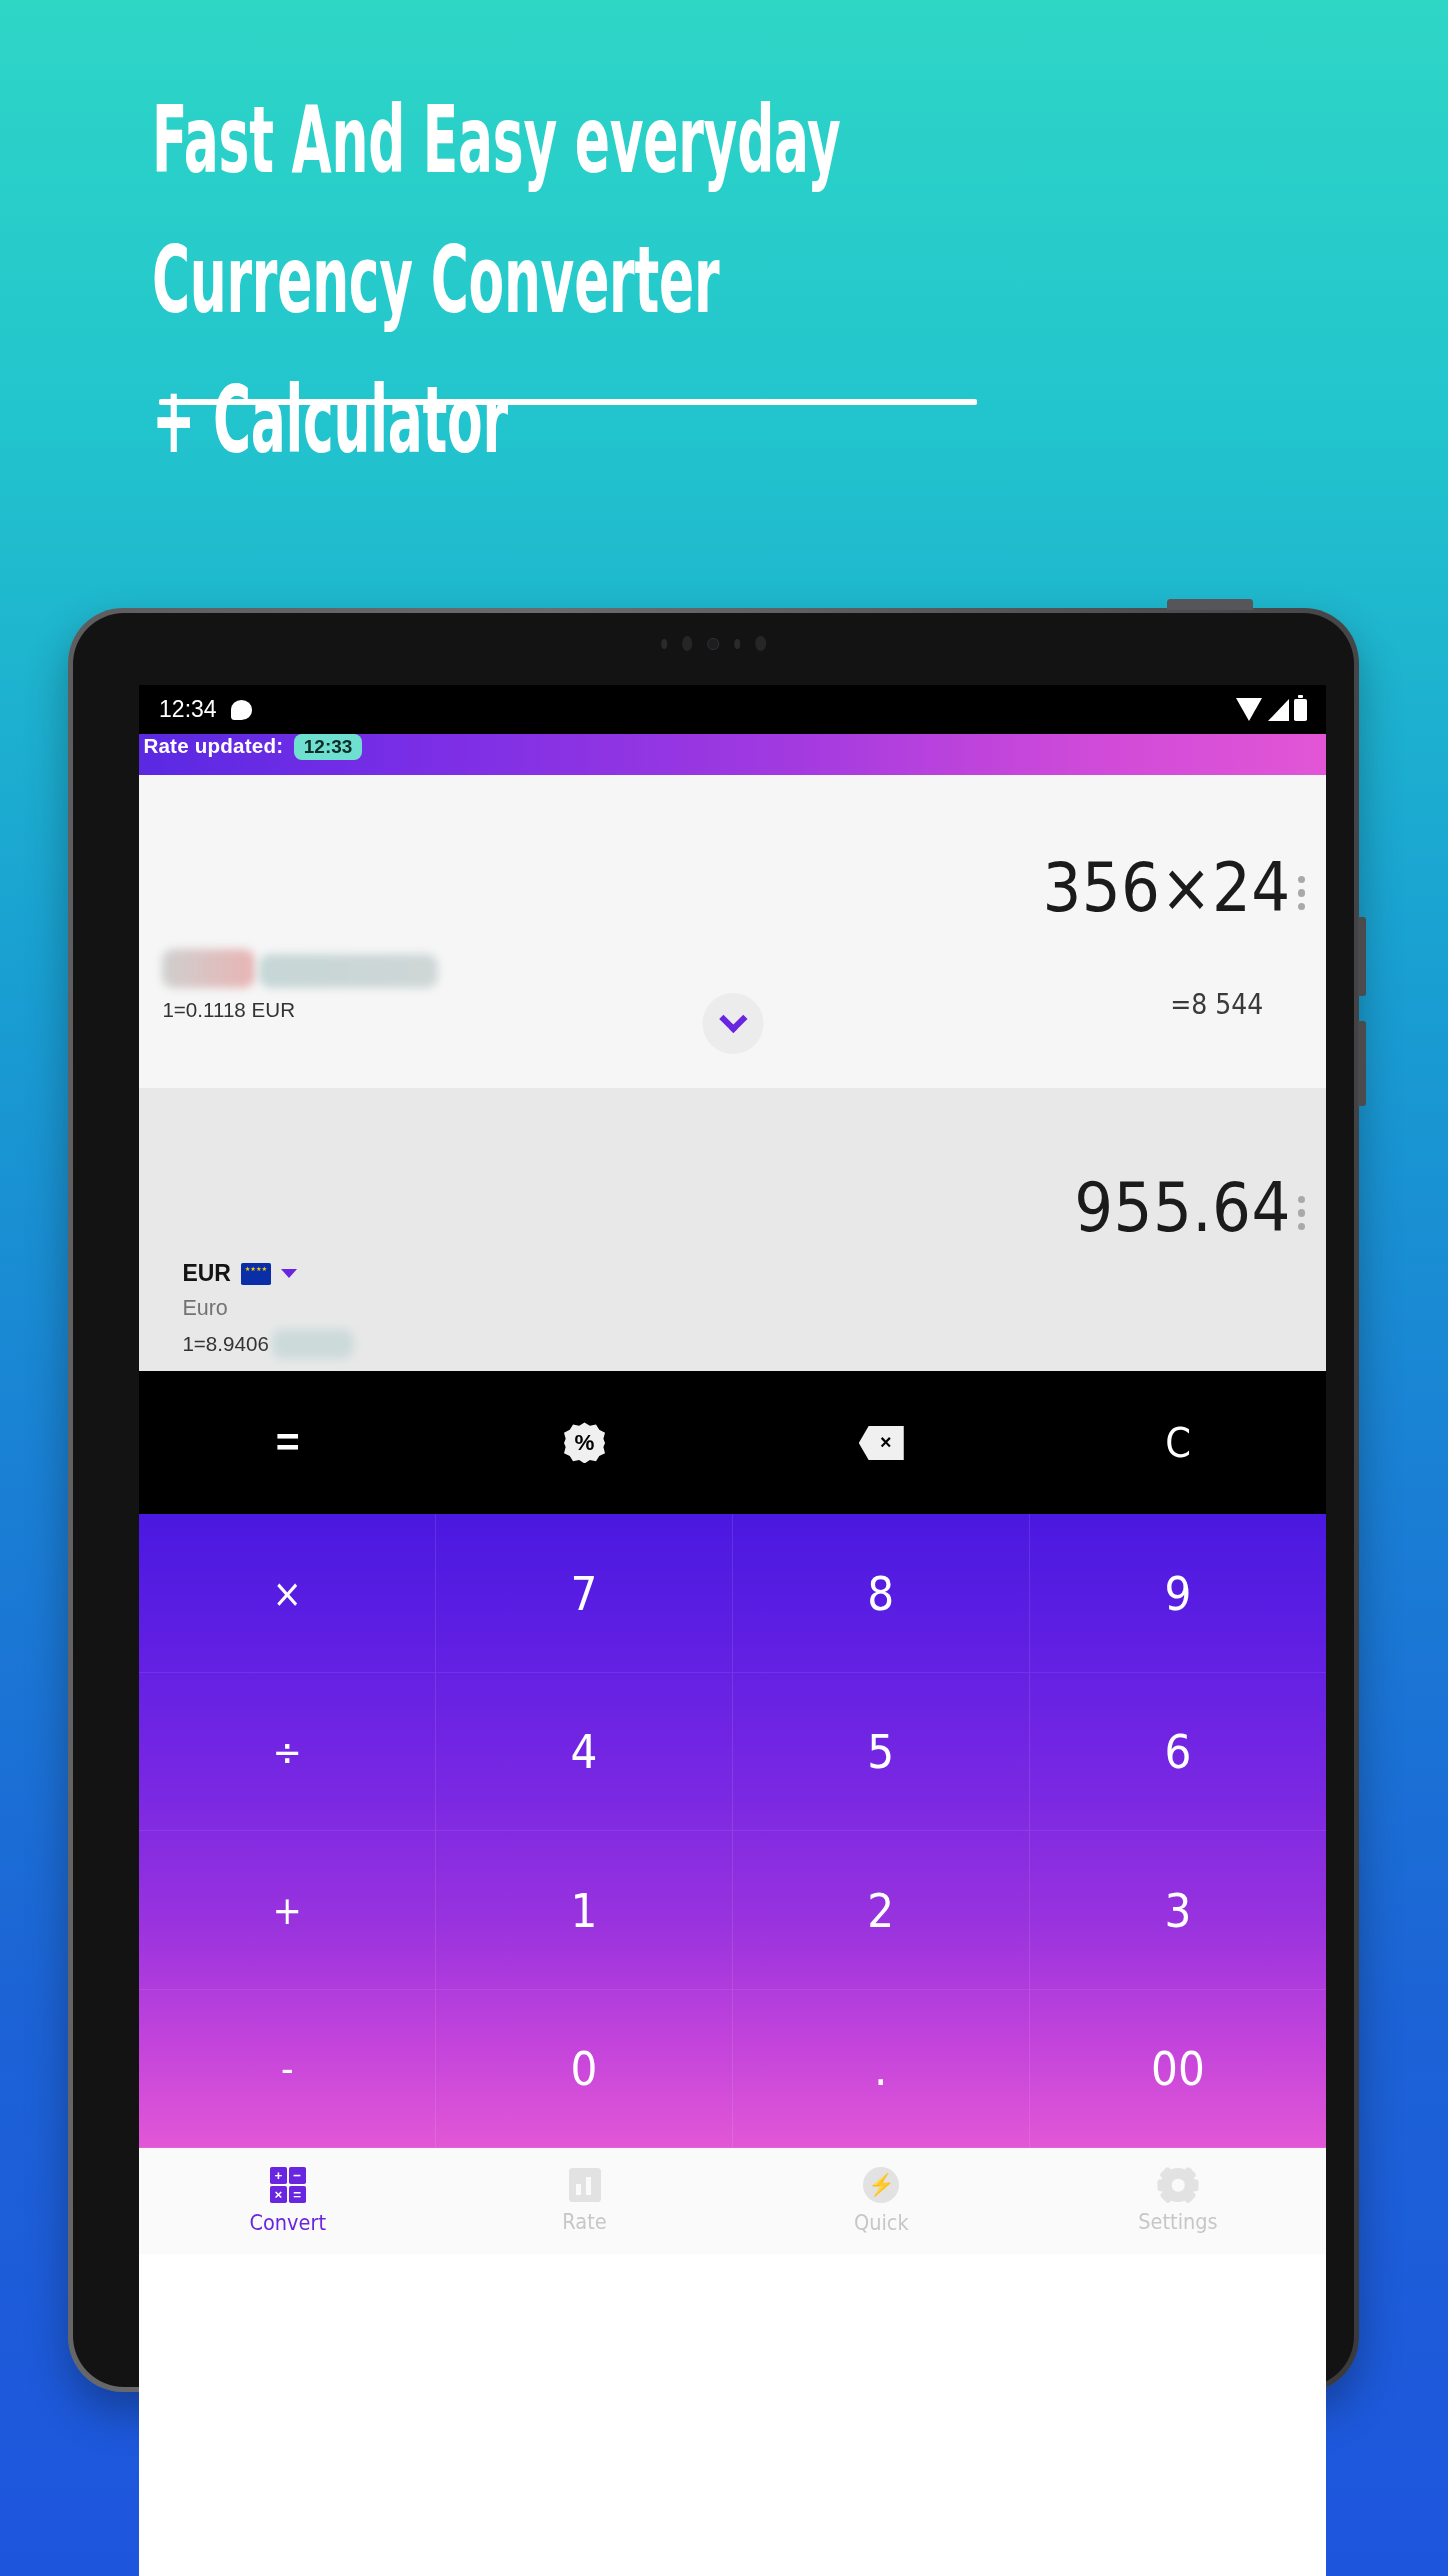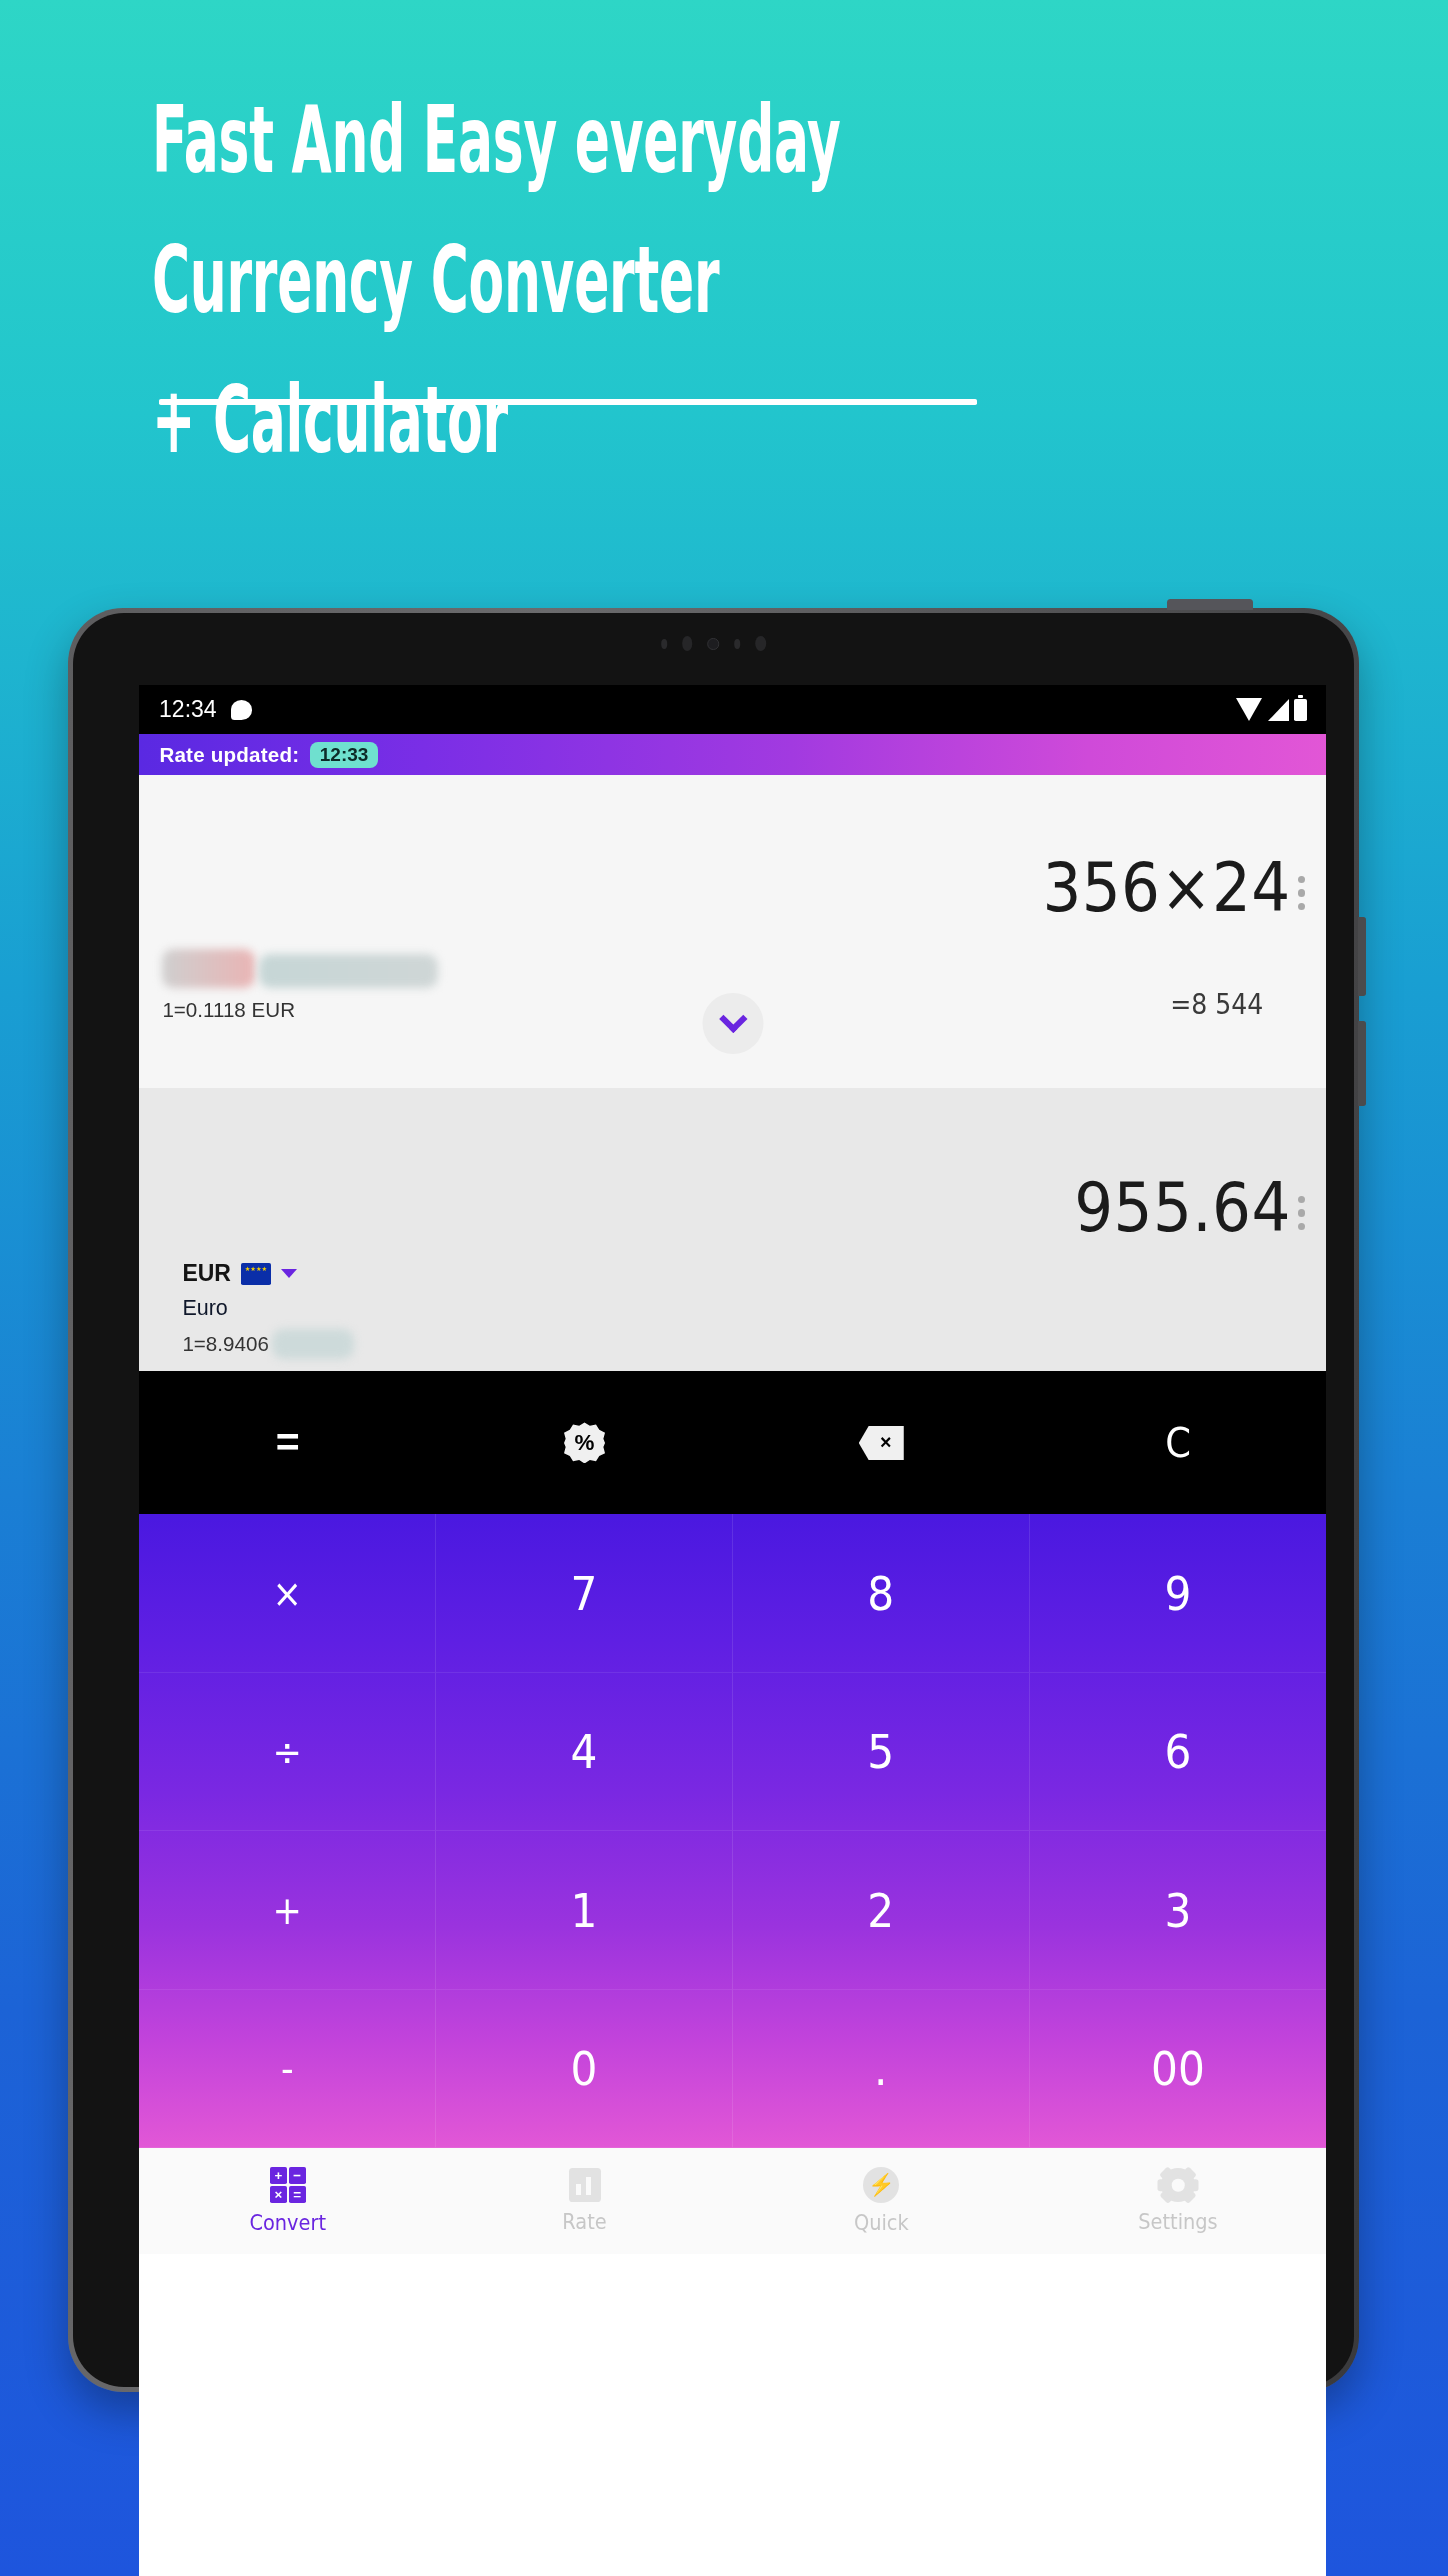--- a/index.html
+++ b/index.html
@@ -69,21 +69,21 @@
   .ic-wifi { width:0;height:0;border-left:13.4px solid transparent;border-right:13.4px solid transparent;border-top:23px solid #fff; }
   .ic-sig  { width:0;height:0;border-left:21.5px solid transparent;border-bottom:22.4px solid #fff; }
   .ic-bat  { width:12.5px;height:22.4px;background:#fff;border-radius:1.8px; position:relative; }
   .ic-bat::before{content:"";position:absolute;left:3.6px;top:-3.6px;width:5.4px;height:2.7px;background:#fff;border-radius:0.9px;}
   .ic-msg  { width:21.5px;height:19.7px;background:#fff;border-radius:50% 50% 50% 3.6px; }
 
   
   .appbar {
     height:41px;
     background:linear-gradient(90deg,#5a29e2 0%,#7a2ee6 24%,#a23ae0 55%,#cf4ad9 80%,#e256d6 100%);
-    display:flex; align-items:center; padding:0 20px; gap:10.7px;
+    display:flex; align-items:flex-start; padding:0 4px; gap:10.7px;
   }
   .appbar-label { color:#ffffff; font-size:20.6px; font-weight:600; letter-spacing:0.2px; }
   .appbar-badge {
     background:#6fe0cf; color:#0d2b28; font-size:19px; font-weight:700;
     padding:1.8px 9.8px; border-radius:8px;
   }
 
   
   .conv-row { position:relative; padding:0 21.5px; }
   .row-top { height:313px; background:#f6f6f6; }
@@ -116,21 +116,21 @@
   .flag-eu {
     width:30px; height:22.4px; background:#0a2ea8; border-radius:1.8px;
     position:relative; display:inline-block;
   }
   .flag-eu::after {
     content:"★★★★"; position:absolute; left:2.7px; top:2.7px;
     color:#f5d000; font-size:6.3px; letter-spacing:0px; line-height:8px; width:25px;
     text-align:center;
   }
   .caret-dn { width:0;height:0;border-left:8px solid transparent;border-right:8px solid transparent;border-top:9.8px solid #6a25e0; }
-  .cur-name { font-size:21.5px; color:#0f172a; margin-top:9px; }
+  .cur-name { font-size:21.5px; color:#737373; margin-top:9px; }
   .cur-rate { font-size:20.6px; color:#333333; margin-top:7.2px; display:flex; align-items:center; gap:3.6px; }
 
   
   .blur { border-radius:11.6px; display:inline-block; }
   .blur.a { width:93px; height:39px; background:linear-gradient(90deg,#cfcfcf,#e9b4b4); filter:blur(4.5px); }
   .blur.b { width:179px; height:34px; background:linear-gradient(90deg,#c6d6d6,#cfd6d6); filter:blur(4.5px); margin-top:10.7px; }
   .blur.c { width:82px; height:30px; background:#cddada; filter:blur(4.5px); }
 
   
   .expand-btn {

